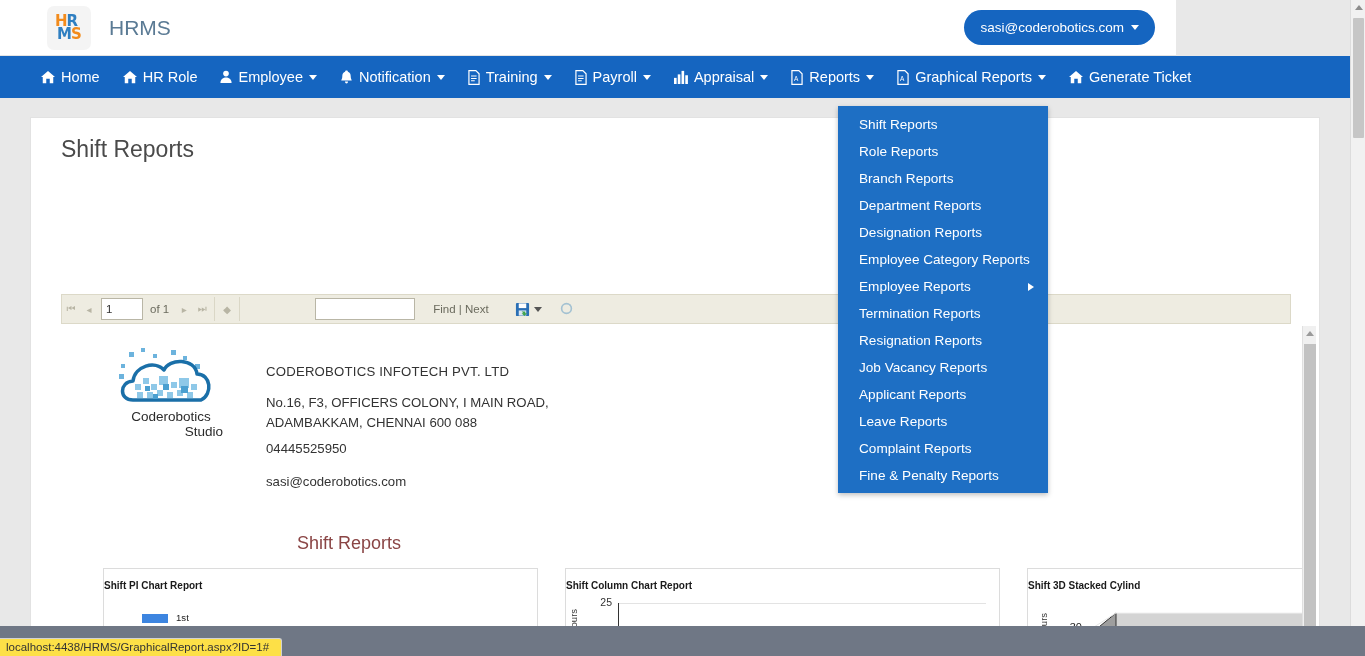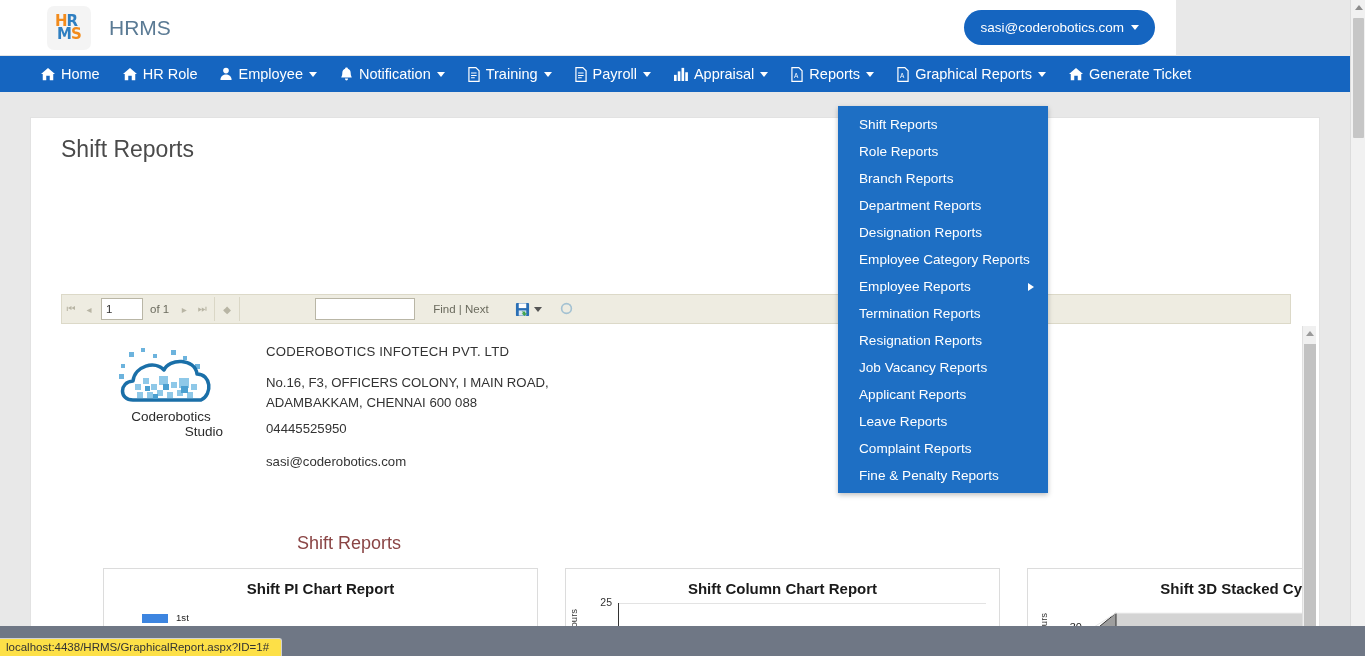--- a/index.html
+++ b/index.html
@@ -40,21 +40,21 @@
     display:flex; align-items:center; padding:0 16px;
     font-size:13.5px; cursor:pointer; white-space:nowrap;
   }
   .userbtn .caret { margin-left:7px; }
   .caret { display:inline-block; width:0;height:0;
     border-left:4px solid transparent;border-right:4px solid transparent;
     border-top:5px solid currentColor; }
 
   
   .navbar {
-    position:absolute; left:0; top:56px; width:1350px; height:36px;
+    position:absolute; left:0; top:56px; width:1350px; height:42px;
     background:#1565c0; display:flex; align-items:center;
     padding-left:30px; gap:1px;
   }
   .navitem {
     color:#fff; font-size:14.5px; padding:6px 11px; cursor:pointer;
     display:flex; align-items:center; gap:6px; white-space:nowrap;
   }
   .navitem.open { background:#1565c0; }
   .navitem svg { display:block; }
 
@@ -127,37 +127,37 @@
   
   .cmp { position:absolute; left:50px; top:20px; display:flex; }
   .cmp-logo { width:120px; text-align:center; }
   .cloud-wrap { position:relative; width:118px; height:70px; }
   .cmp-logo-text {
     font-size:13.5px; color:#2b2b2b; line-height:1.1;
     font-family:"Liberation Sans", sans-serif; margin-top:-4px;
   }
   .cmp-logo-text .l2 { display:block; text-align:right; padding-right:8px; }
   .cmp-info { margin-left:35px; font-size:13.2px; color:#333; }
-  .cmp-info .name { margin-bottom:14px; letter-spacing:.2px; }
+  .cmp-info .name { margin-bottom:14px; letter-spacing:.2px;margin-top:20px; }
   .cmp-info .addr { line-height:1.55; margin-bottom:7px; }
   .cmp-info .phone { margin-bottom:18px; }
 
   .report-sub {
     position:absolute; left:236px; top:209px; font-size:18px; color:#8a4545;
     font-family:"Liberation Sans", sans-serif;
   }
 
   
   .panels { position:absolute; left:42px; top:244px; display:flex; gap:27px; }
   .panel {
     width:435px; height:200px; background:#fff;
     border:1px solid #dcdcdc; position:relative; overflow:hidden;
   }
   .panel-title {
-    text-align:center; margin-top:11px; font-size:15px; font-weight:bold;
+    text-align:left; margin-top:11px; font-size:10px; font-weight:bold;
     color:#1a1a1a; font-family:"Liberation Sans", sans-serif;
   }
 
   
   .legend { position:absolute; left:38px; top:40px; font-size:9.6px; color:#222; }
   .lrow { display:flex; align-items:flex-end; height:14px; }
   .lsw { width:26px; height:9px; margin-right:8px; }
 
   
   .ylab {

